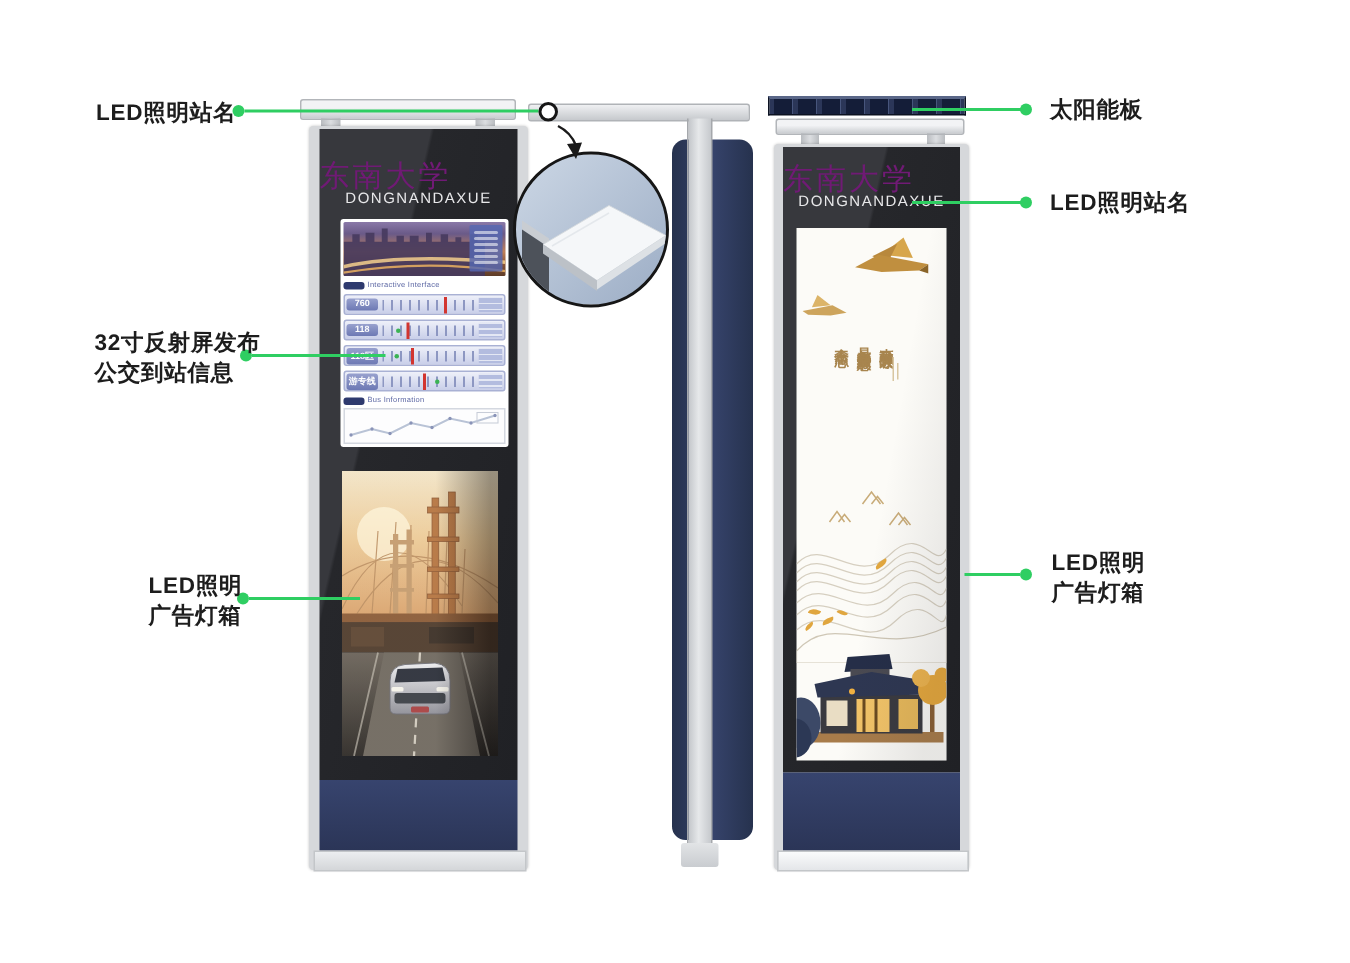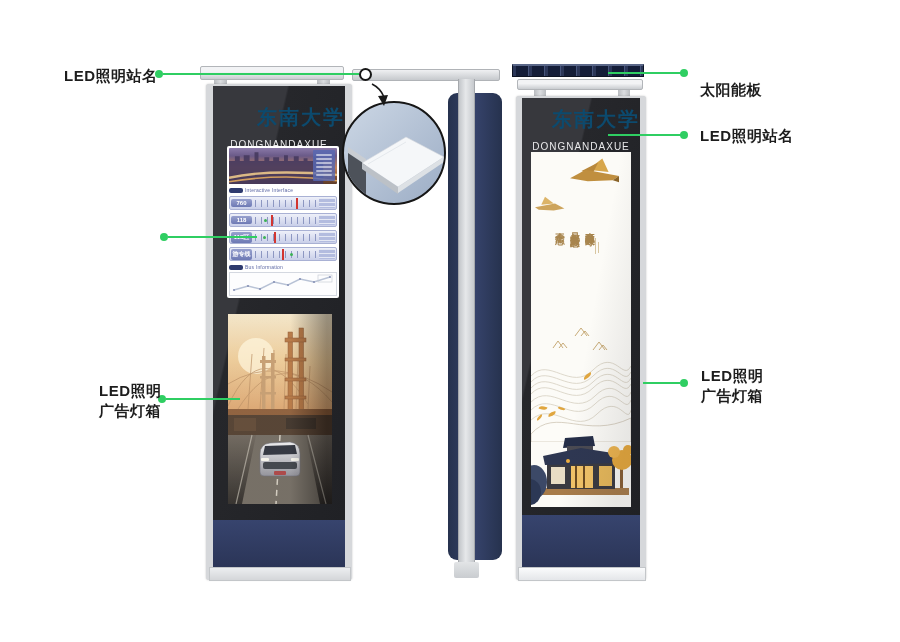--- a/index.html
+++ b/index.html
@@ -10,22 +10,22 @@
   .note{position:absolute;font-size:15px;font-weight:bold;color:#1d1d1d;line-height:20px;letter-spacing:.5px;z-index:60;}
   .leader{position:absolute;height:2px;background:#2fce62;z-index:55;}
   .ldot{position:absolute;width:8px;height:8px;border-radius:50%;background:#2fce62;z-index:56;}
   
   .canopy{position:absolute;background:linear-gradient(180deg,#f2f3f5 0 40%,#c9ccd0);border:1px solid #b2b5b9;border-radius:2px;z-index:5;}
   .post{position:absolute;background:linear-gradient(90deg,#b9bcc0,#dcdee1,#b9bcc0);z-index:4;}
   .frame{position:absolute;background:#d6d8db;border-radius:3px;box-shadow:0 0 2px rgba(0,0,0,.25);z-index:5;}
   .panel{position:absolute;background:linear-gradient(103deg,#37383d 0%,#37383d 32%,#26272b 33%,#202125 100%);z-index:6;}
   .navybase{position:absolute;background:linear-gradient(180deg,#37446e,#2b3557);z-index:7;}
   .plinth{position:absolute;background:linear-gradient(180deg,#eceef0,#d4d6d9);border:1px solid #c3c6c9;z-index:7;}
-  .cnname{position:absolute;color:#0c4a6e;font-size:20px;font-weight:bold;letter-spacing:2px;text-align:right;z-index:8;}
-  .enname{position:absolute;color:#e8e8ea;font-size:10px;letter-spacing:1px;text-align:center;z-index:8;margin-top:12px;}
+  .cnname{position:absolute;color:#701a75;font-size:20px;font-weight:normal;letter-spacing:2px;text-align:left;z-index:8;}
+  .enname{position:absolute;color:#e8e8ea;font-size:10px;letter-spacing:1px;text-align:center;z-index:8;}
   
   #screen{position:absolute;left:227px;top:146px;width:112px;height:152px;background:#fff;border-radius:2px;z-index:9;}
   .strip{position:absolute;left:2px;width:108px;height:8px;display:flex;align-items:center;gap:2px;}
   .badge{width:14px;height:5px;background:#2e3a6e;border-radius:2px;}
   .striplabel{font-size:5px;color:#5f6aa5;letter-spacing:.2px;}
   .route-row{position:absolute;left:2px;width:108px;height:14px;display:flex;align-items:center;
              background:linear-gradient(180deg,#eef0f9,#c9cfe9);border:1px solid #a9b1d4;border-radius:2px;box-sizing:border-box;}
   .route-num{width:21px;font-size:6px;font-weight:bold;color:#fff;text-align:center;
              background:linear-gradient(180deg,#98a1ce,#6d79b4);border-radius:2px;margin-left:1px;padding:1px 0;}
   .route-stops{flex:1;height:7px;margin:0 3px;position:relative;
@@ -326,28 +326,32 @@
         <circle cx="97" cy="20" r="5" fill="#e6a83c"></circle>
       <ellipse cx="3" cy="52" rx="13" ry="17" fill="#3c4967"></ellipse>
         <ellipse cx="-1" cy="62" rx="11" ry="13" fill="#2c3855"></ellipse>
     </svg>
   </div>
 
   <div class="note" style="left:64px;top:66px;">LED照明站名</div>
   <div class="leader" style="left:163px;top:73px;width:196px;"></div>
   <div class="ldot" style="left:155px;top:70px;"></div>
 
-  <div class="note" style="left:700px;top:64px;margin-top:16px;">太阳能板</div>
+  <div class="note" style="left:700px;top:64px;">太阳能板</div>
   <div class="leader" style="left:608px;top:72px;width:76px;"></div>
   <div class="ldot" style="left:680px;top:69px;"></div>
 
   <div class="note" style="left:700px;top:126px;">LED照明站名</div>
   <div class="leader" style="left:608px;top:134px;width:76px;"></div>
   <div class="ldot" style="left:680px;top:131px;"></div>
 
+  <div class="note" style="left:63px;top:219px;">
+    <div>32寸反射屏发布</div>
+    <div>公交到站信息</div>
+  </div>
   <div class="leader" style="left:168px;top:236px;width:89px;"></div>
   <div class="ldot" style="left:160px;top:233px;"></div>
 
   <div class="note" style="left:99px;top:381px;">
     <div>LED照明</div>
     <div>广告灯箱</div>
   </div>
   <div class="leader" style="left:166px;top:398px;width:74px;"></div>
   <div class="ldot" style="left:158px;top:395px;"></div>
 

